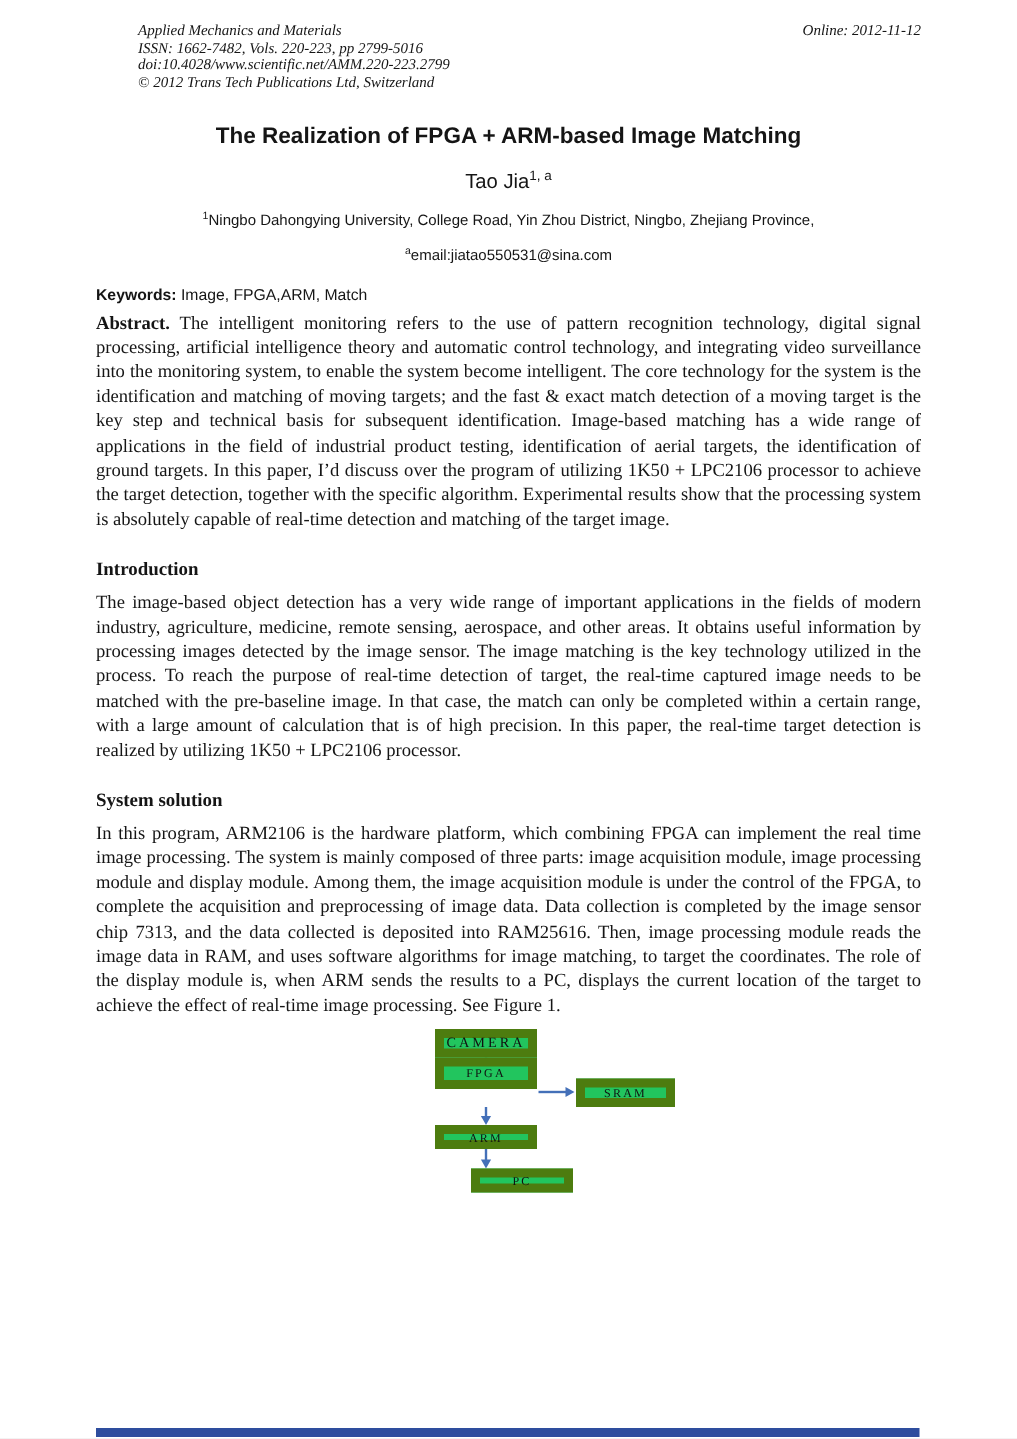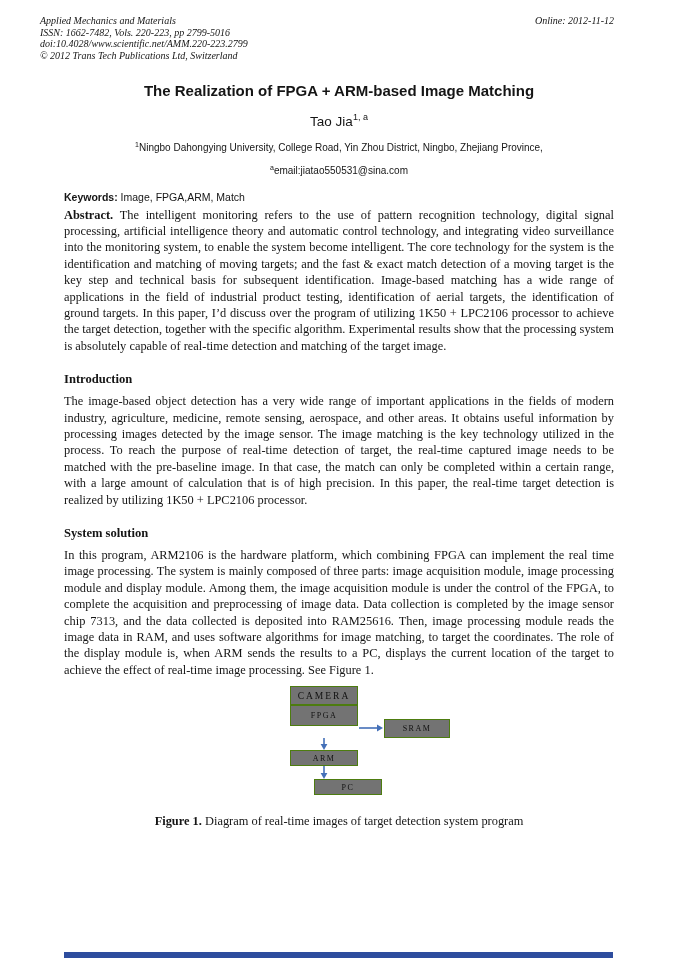--- a/index.html
+++ b/index.html
@@ -8,21 +8,21 @@
     width:678px;height:959px;
     margin:0 auto;
     background:#ffffff;
     font-family:"Liberation Serif", serif;
     color:#151515;
     overflow:hidden;
   }
   
   .hdr{
     display:flex;justify-content:space-between;
-    padding:15px 64px 0 40px;
+    padding:15px 64px 0 92px;
     font-style:italic;
     font-size:10px;line-height:11.6px;
   }
   .hdr-left div{white-space:nowrap;}
   
   .title{
     margin-top:21px;
     text-align:center;
     font-family:"Liberation Sans", sans-serif;
     font-weight:bold;font-size:15px;
@@ -70,22 +70,22 @@
   .after-heading{margin-top:6px;}
   
   .diagram{
     position:relative;
     height:118px;
     margin-top:6px;
   }
   .dbox{
     position:absolute;
     box-sizing:border-box;
-    border:1px solid #4d7c0f;
-    background:#737373;
+    border:6px solid #4d7c0f;
+    background:#22c55e;
     display:flex;align-items:center;justify-content:center;
     font-size:8px;letter-spacing:1.5px;
     color:#111;
   }
   .dbox.camera{left:290px;top:2px;width:68px;height:19px;font-size:9.5px;letter-spacing:2px;}
   .dbox.fpga{left:290px;top:21px;width:68px;height:21px;}
   .dbox.sram{left:384px;top:35px;width:66px;height:19px;}
   .dbox.arm{left:290px;top:66px;width:68px;height:16px;}
   .dbox.pc{left:290px;top:95px;width:68px;height:16px;margin-left:24px;}
   .arrows{position:absolute;left:0;top:0;width:678px;height:118px;}
@@ -163,19 +163,16 @@
       <line x1="359" y1="44" x2="378" y2="44" stroke="#4470b8" stroke-width="1.6"></line>
       <polygon points="383,44 377,40.6 377,47.4" fill="#4470b8"></polygon>
     </svg>
     <div class="dbox camera">CAMERA</div>
     <div class="dbox fpga">FPGA</div>
     <div class="dbox sram">SRAM</div>
     <div class="dbox arm">ARM</div>
     <div class="dbox pc">PC</div>
   </div>
 
-  <div class="caption">
-    <b>Figure 1.</b><span> Diagram of real-time images of target detection system program</span>
-  </div>
 
   <div class="footer-bar"></div>
 
 </div>
 
 </body></html>

